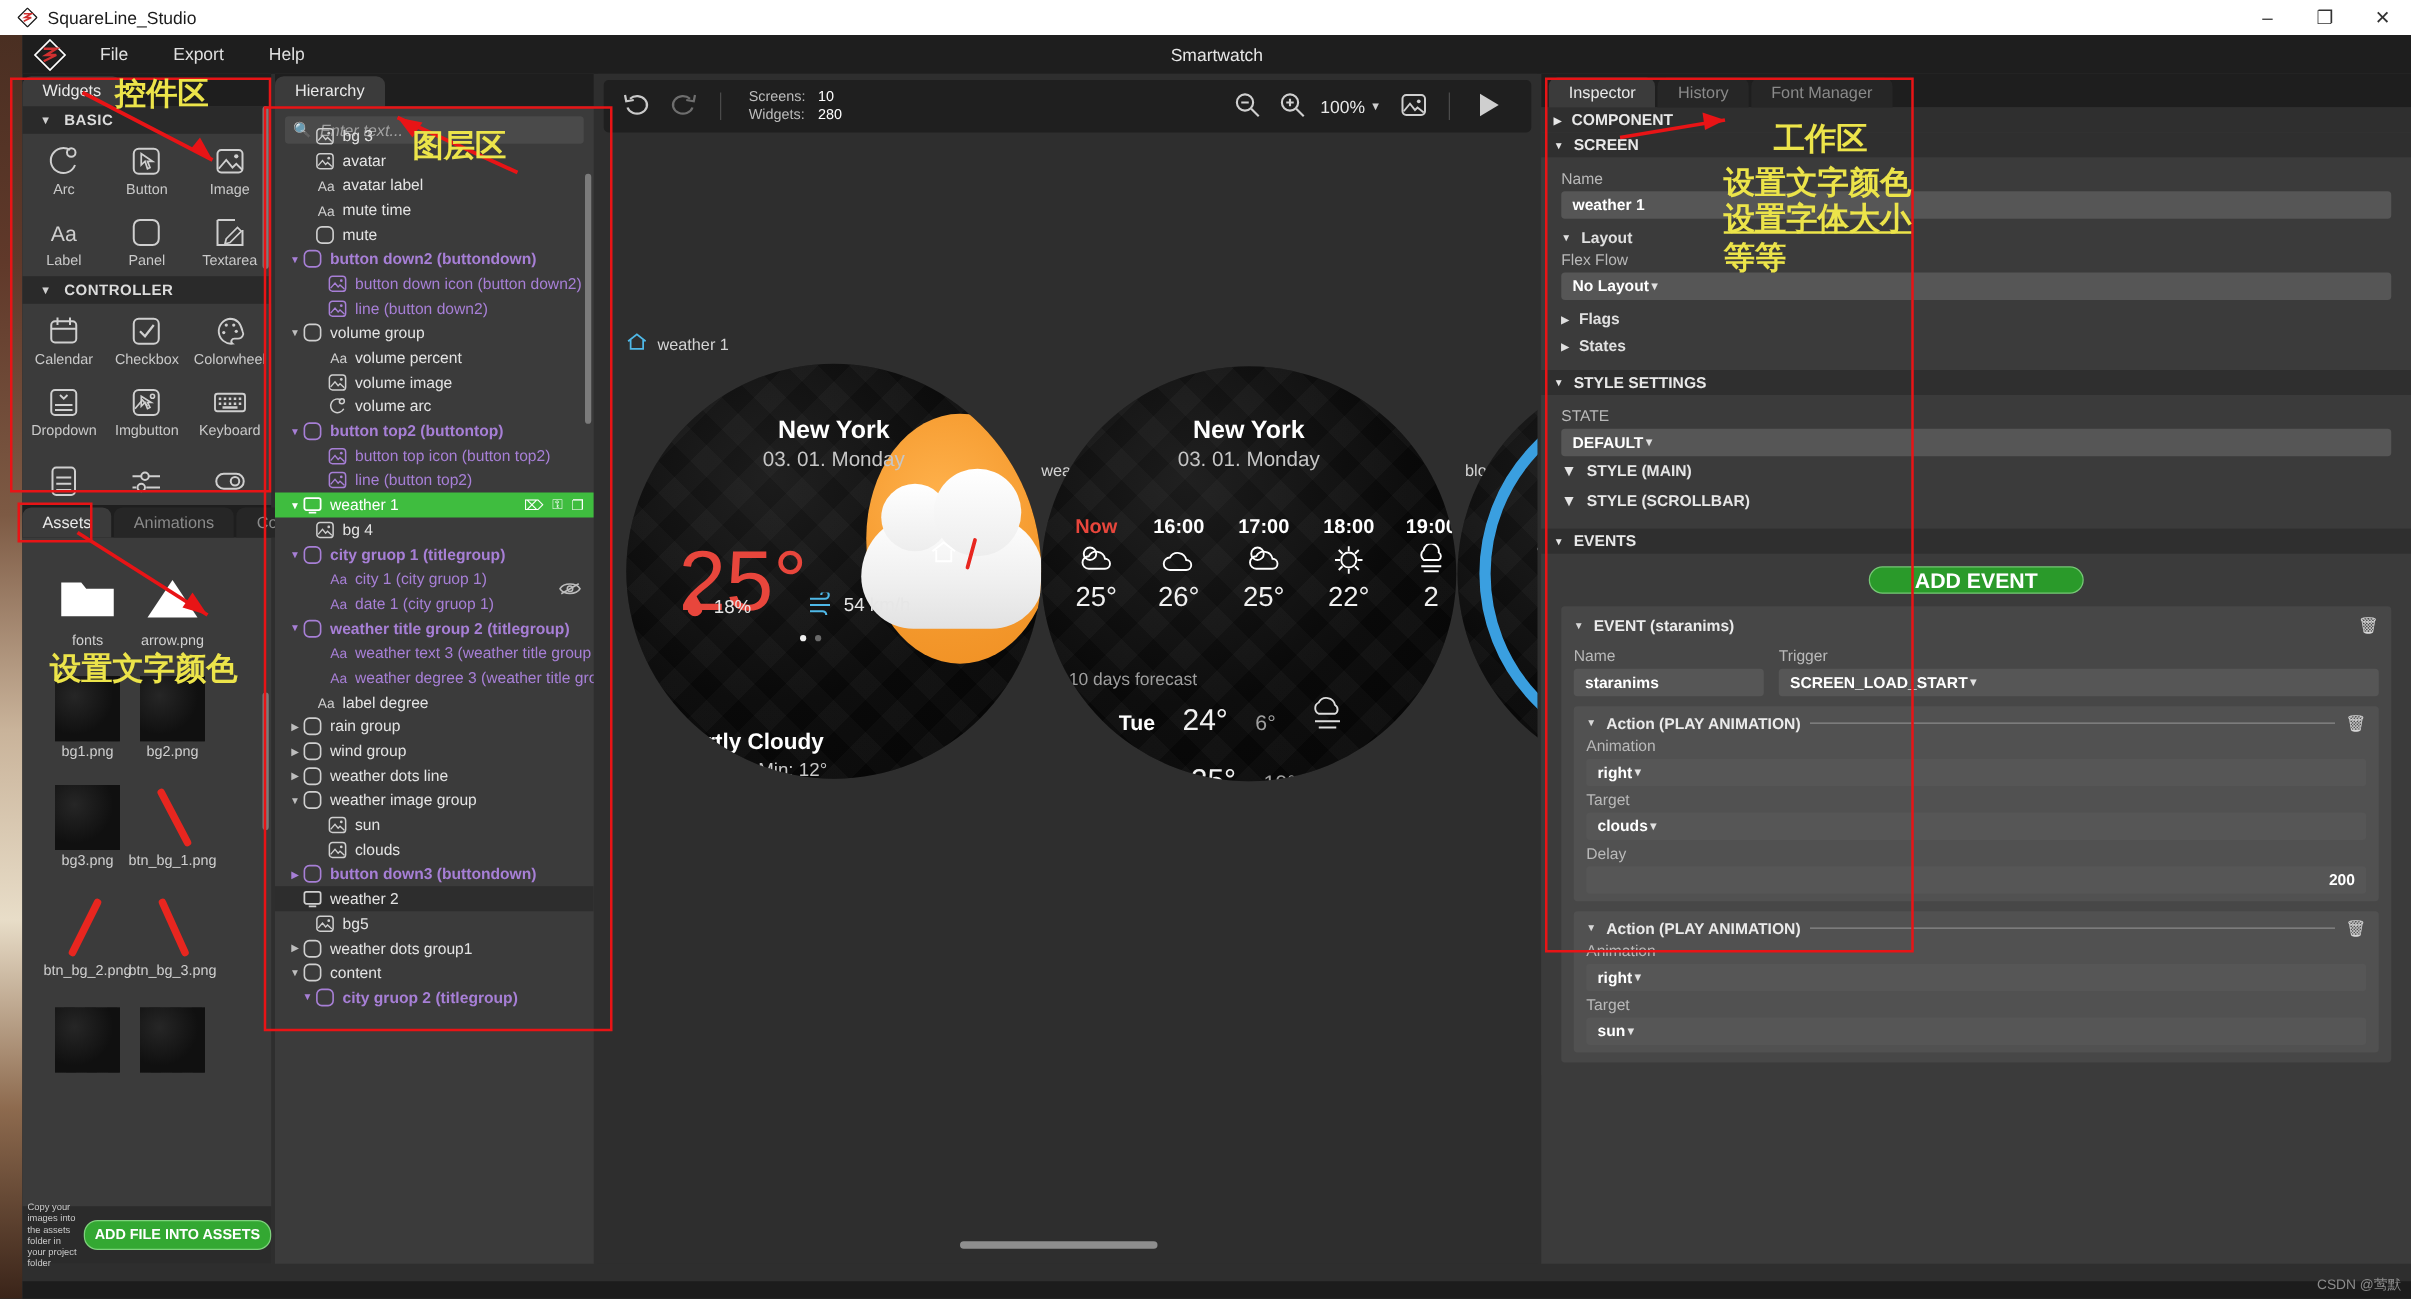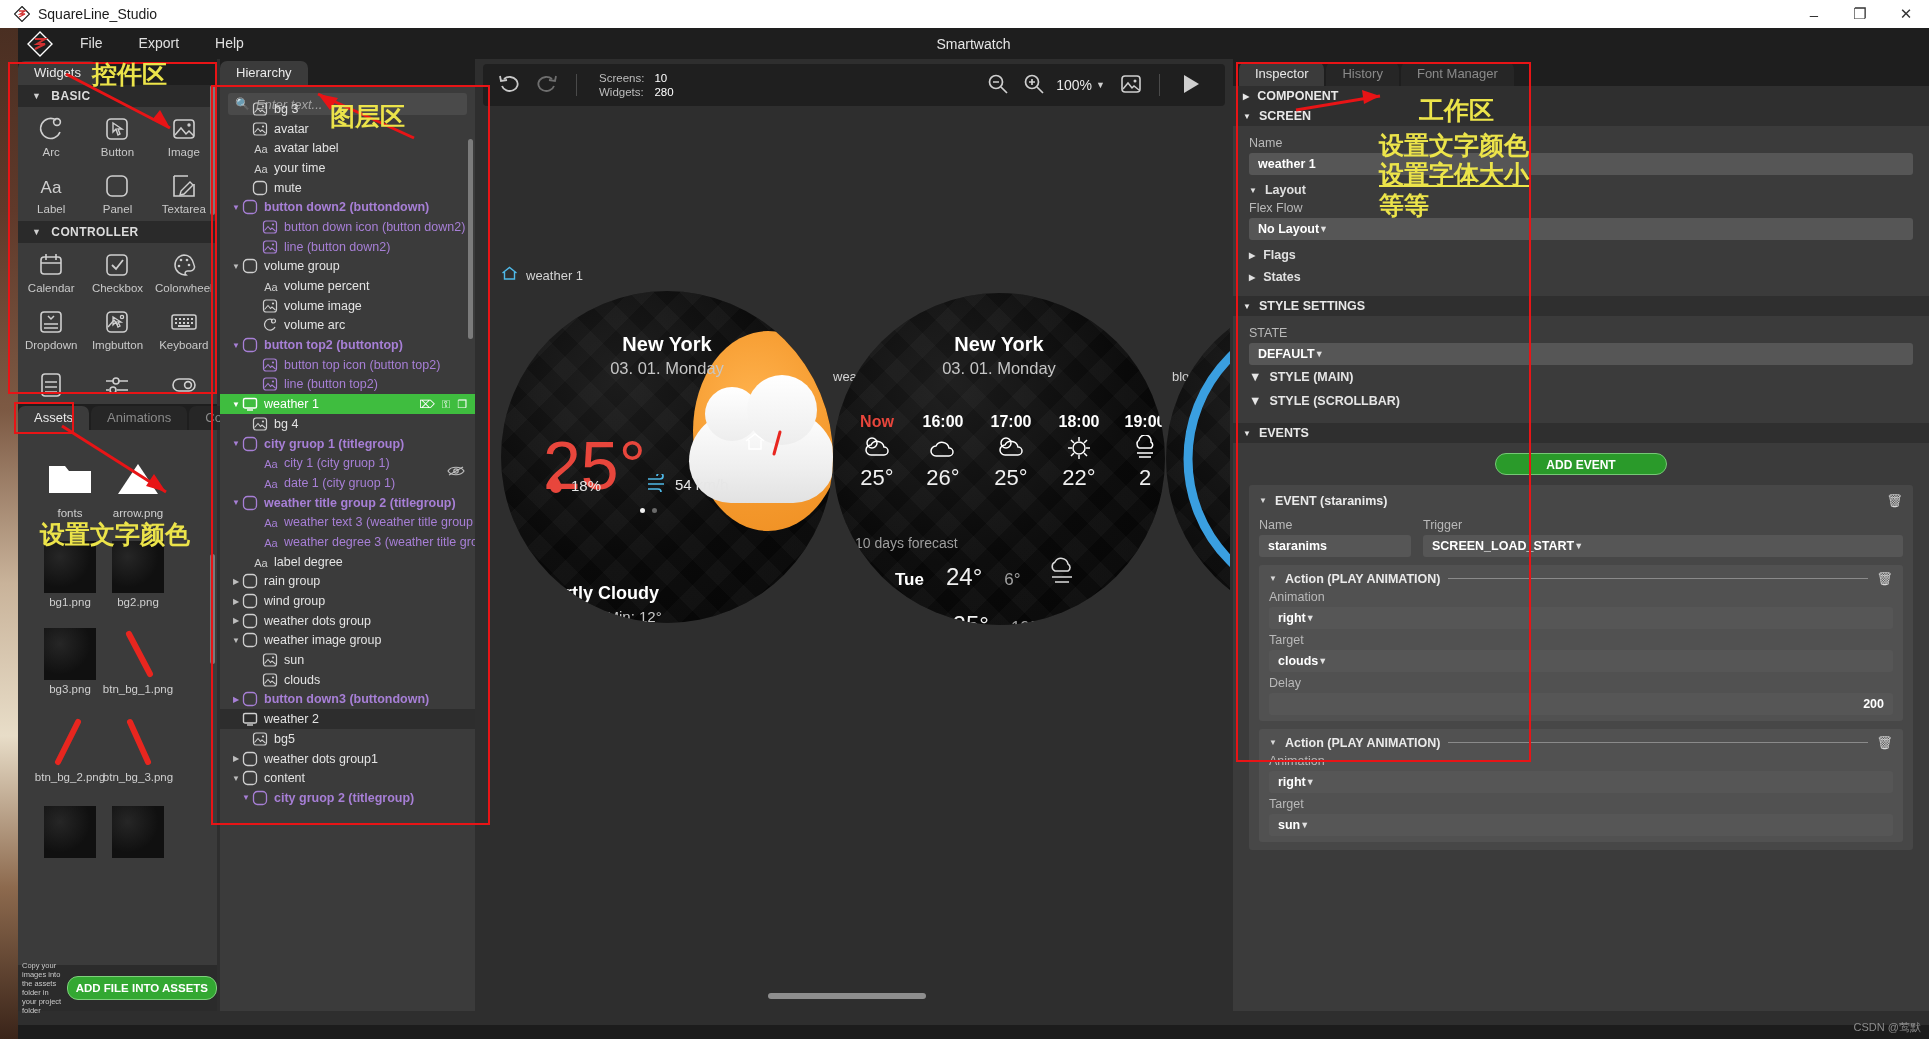--- a/index.html
+++ b/index.html
@@ -224,21 +224,21 @@
   .fld-box .caret { font-size:9px; color:#e0e0e0; }
   .sub-head { font-size:12.5px; font-weight:bold; color:#e0e0e0; display:flex; align-items:center; gap:8px; margin:8px 0 2px 0;}
   .sub-head .tri { font-size:8px; }
   .grp-head {
     font-size:12.5px; font-weight:bold; color:#e6e6e6; display:flex; align-items:center;
     gap:8px; padding:5px 0;
   }
   #add-event-btn {
     display:block; margin:8px auto 10px auto; width:172px; height:22px; line-height:22px;
     text-align:center; background:#2a9a2a; border:1px solid #76c776; border-radius:11px;
-    color:#fff; font-weight:bold; font-size:12px;
+    color:#fff; font-weight:bold; font-size:17px;
   }
   .event-card { background:#474747; border-radius:3px; padding:8px 10px; margin-top:4px; }
   .action-card { background:#515151; border-radius:3px; padding:6px 10px; margin-top:8px; }
   .trash { color:#d8d8d8; font-size:13px; }
   .hline { flex:1; height:1px; background:#8a8a8a; }
   .num-box {
     background:#565656; border-radius:3px; height:22px; display:flex; align-items:center;
     justify-content:flex-end; padding:0 9px; font-size:12.5px; color:#fff; font-weight:bold;
   }
 
@@ -552,21 +552,21 @@
             <text x="9" y="12.5" font-size="11" fill="currentColor" text-anchor="middle" font-family="Liberation Sans">Aa</text>
           </svg></span>
         <span class="c-white">avatar label</span>
       </div>
       <div class="trow">
         <span style="width: 20px; flex: 0 0 20px;"></span>
         <span class="tri"></span>
         <span class="tico" style="color: rgb(207, 207, 207);"><svg width="18" height="16" viewBox="0 0 18 16">
             <text x="9" y="12.5" font-size="11" fill="currentColor" text-anchor="middle" font-family="Liberation Sans">Aa</text>
           </svg></span>
-        <span class="c-white">your time</span>
+        <span class="c-white">mute time</span>
       </div>
       <div class="trow">
         <span style="width: 20px; flex: 0 0 20px;"></span>
         <span class="tri"></span>
         <span class="tico" style="color: rgb(207, 207, 207);"><svg width="16" height="16" viewBox="0 0 16 16">
             <rect x="1.5" y="1.5" width="13" height="13" rx="4" fill="none" stroke="currentColor" stroke-width="1.3"></rect>
           </svg></span>
         <span class="c-white">mute</span>
       </div>
       <div class="trow">
@@ -755,21 +755,21 @@
             <rect x="1.5" y="1.5" width="13" height="13" rx="4" fill="none" stroke="currentColor" stroke-width="1.3"></rect>
           </svg></span>
         <span class="c-white">wind group</span>
       </div>
       <div class="trow">
         <span style="width: 10px; flex: 0 0 10px;"></span>
         <span class="tri">▶</span>
         <span class="tico" style="color: rgb(207, 207, 207);"><svg width="16" height="16" viewBox="0 0 16 16">
             <rect x="1.5" y="1.5" width="13" height="13" rx="4" fill="none" stroke="currentColor" stroke-width="1.3"></rect>
           </svg></span>
-        <span class="c-white">weather dots group</span>
+        <span class="c-white">weather dots line</span>
       </div>
       <div class="trow">
         <span style="width: 10px; flex: 0 0 10px;"></span>
         <span class="tri">▼</span>
         <span class="tico" style="color: rgb(207, 207, 207);"><svg width="16" height="16" viewBox="0 0 16 16">
             <rect x="1.5" y="1.5" width="13" height="13" rx="4" fill="none" stroke="currentColor" stroke-width="1.3"></rect>
           </svg></span>
         <span class="c-white">weather image group</span>
       </div>
       <div class="trow">

